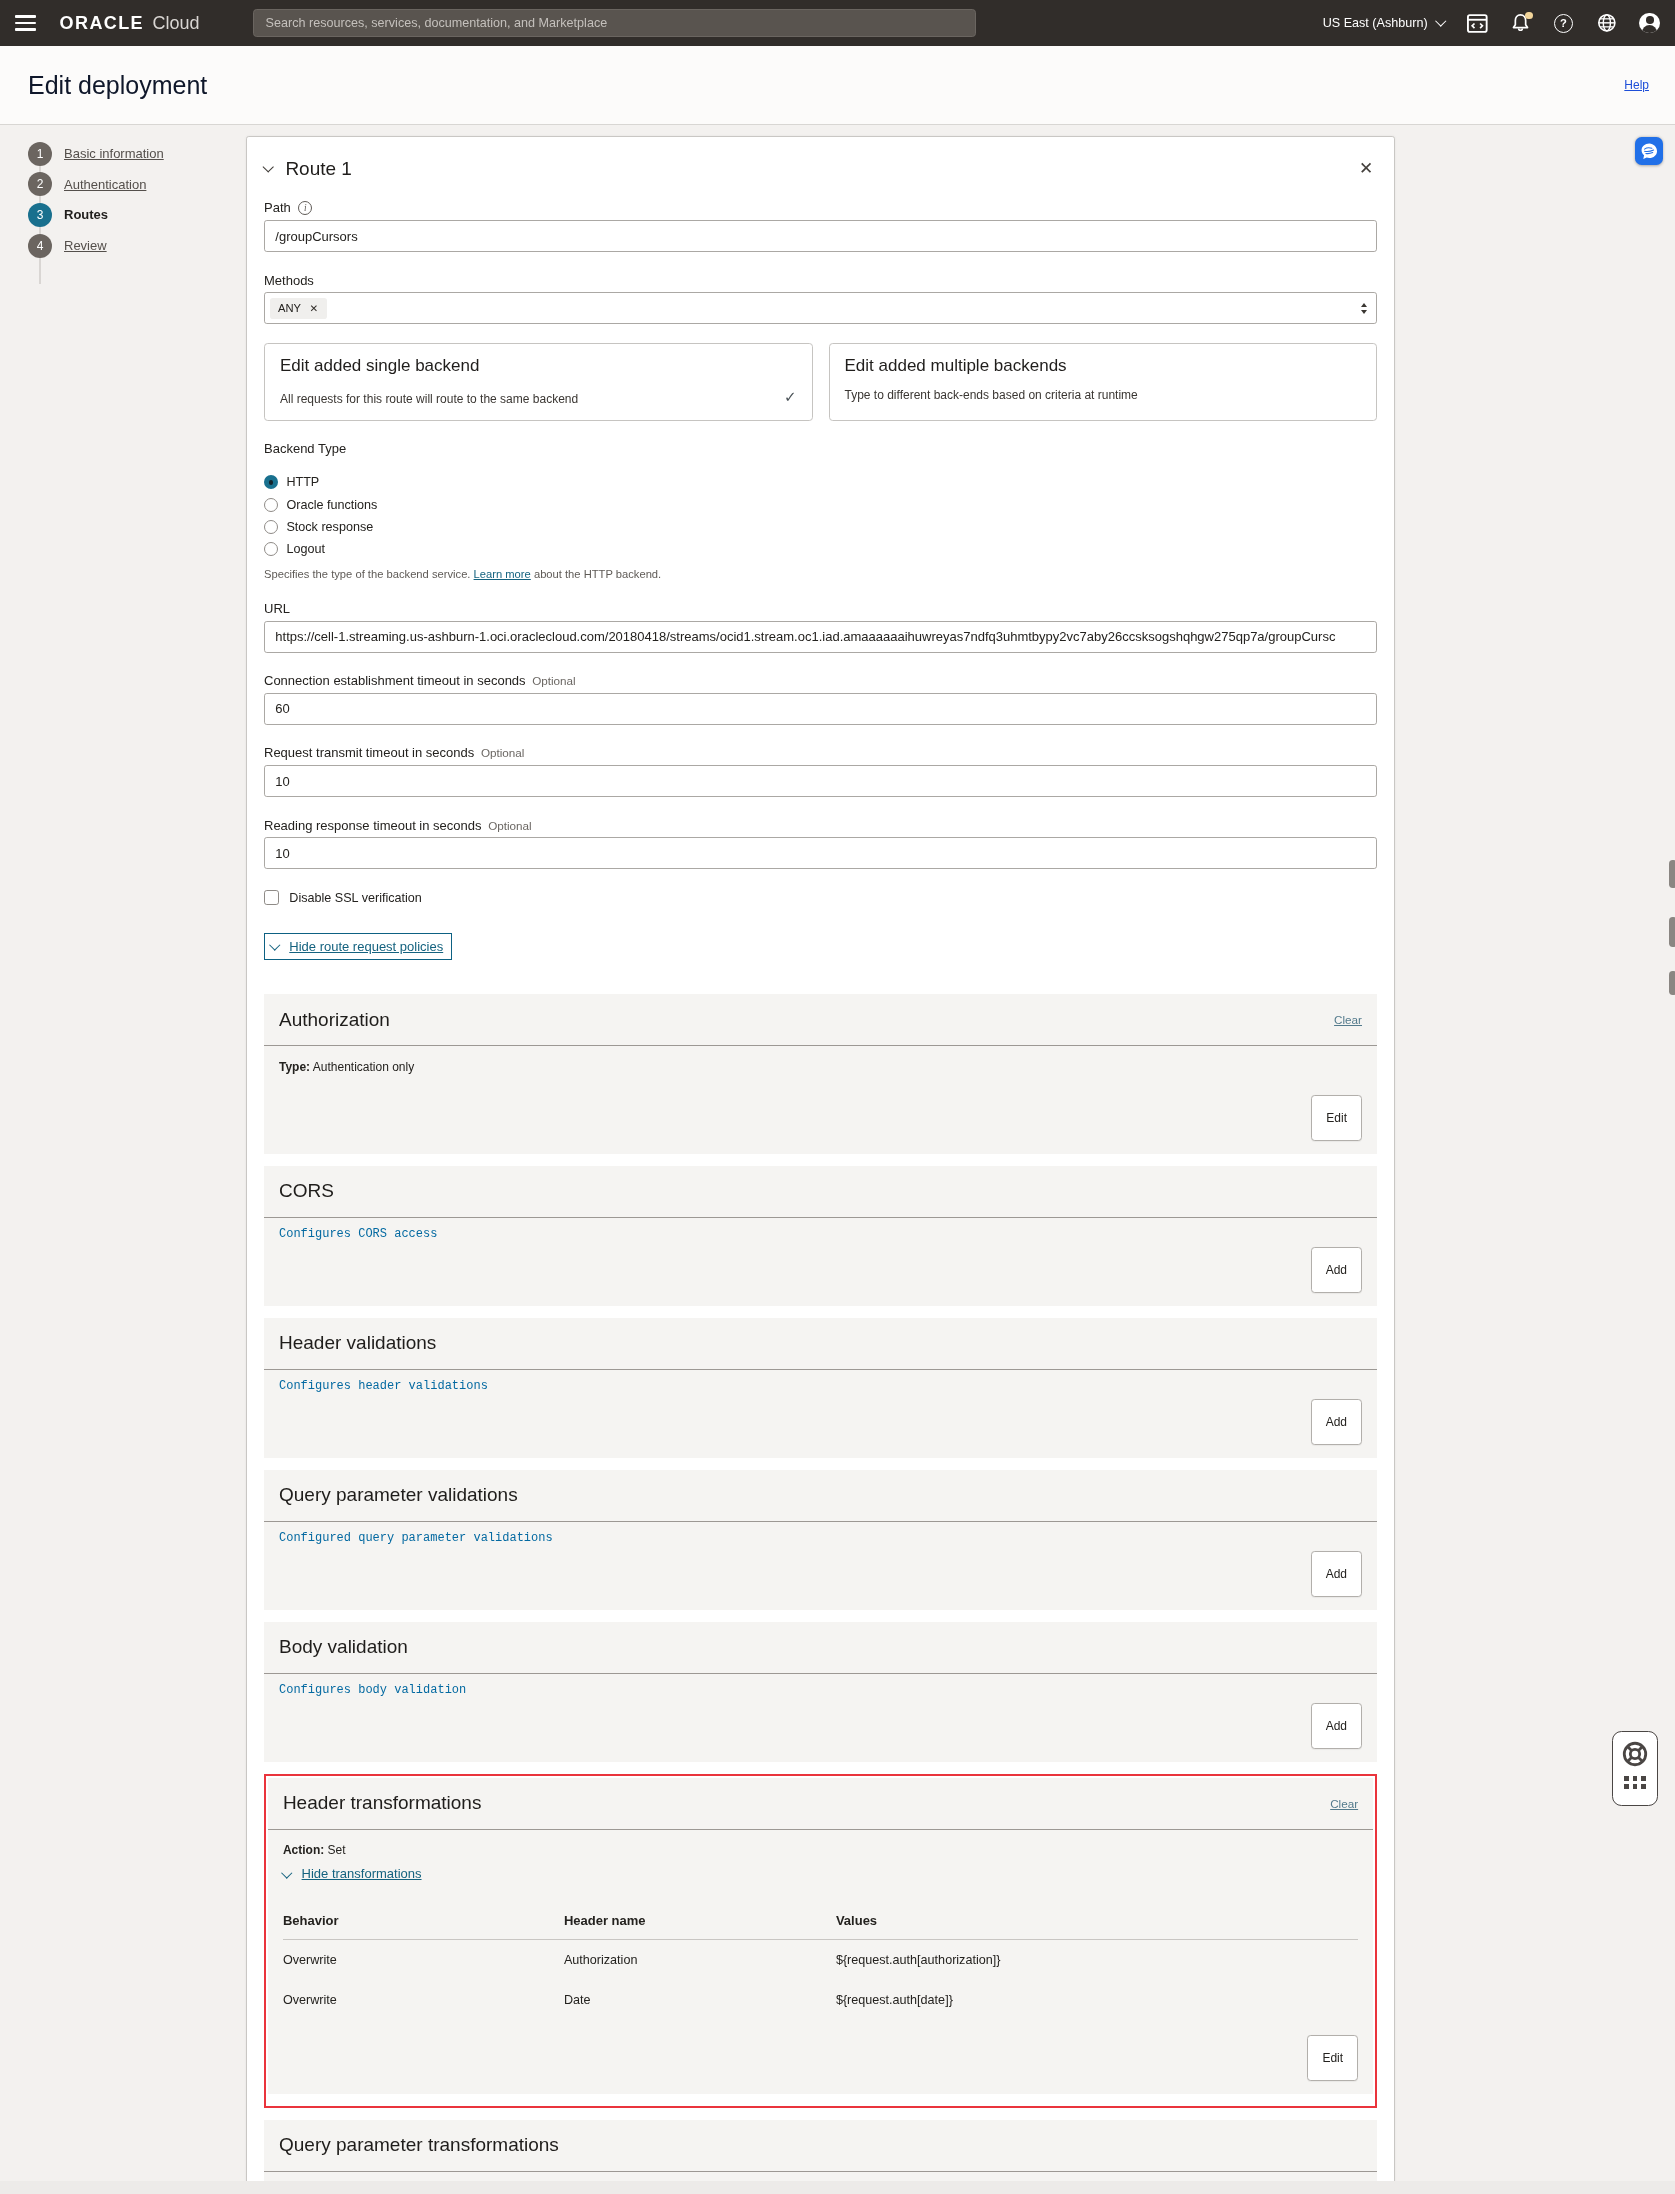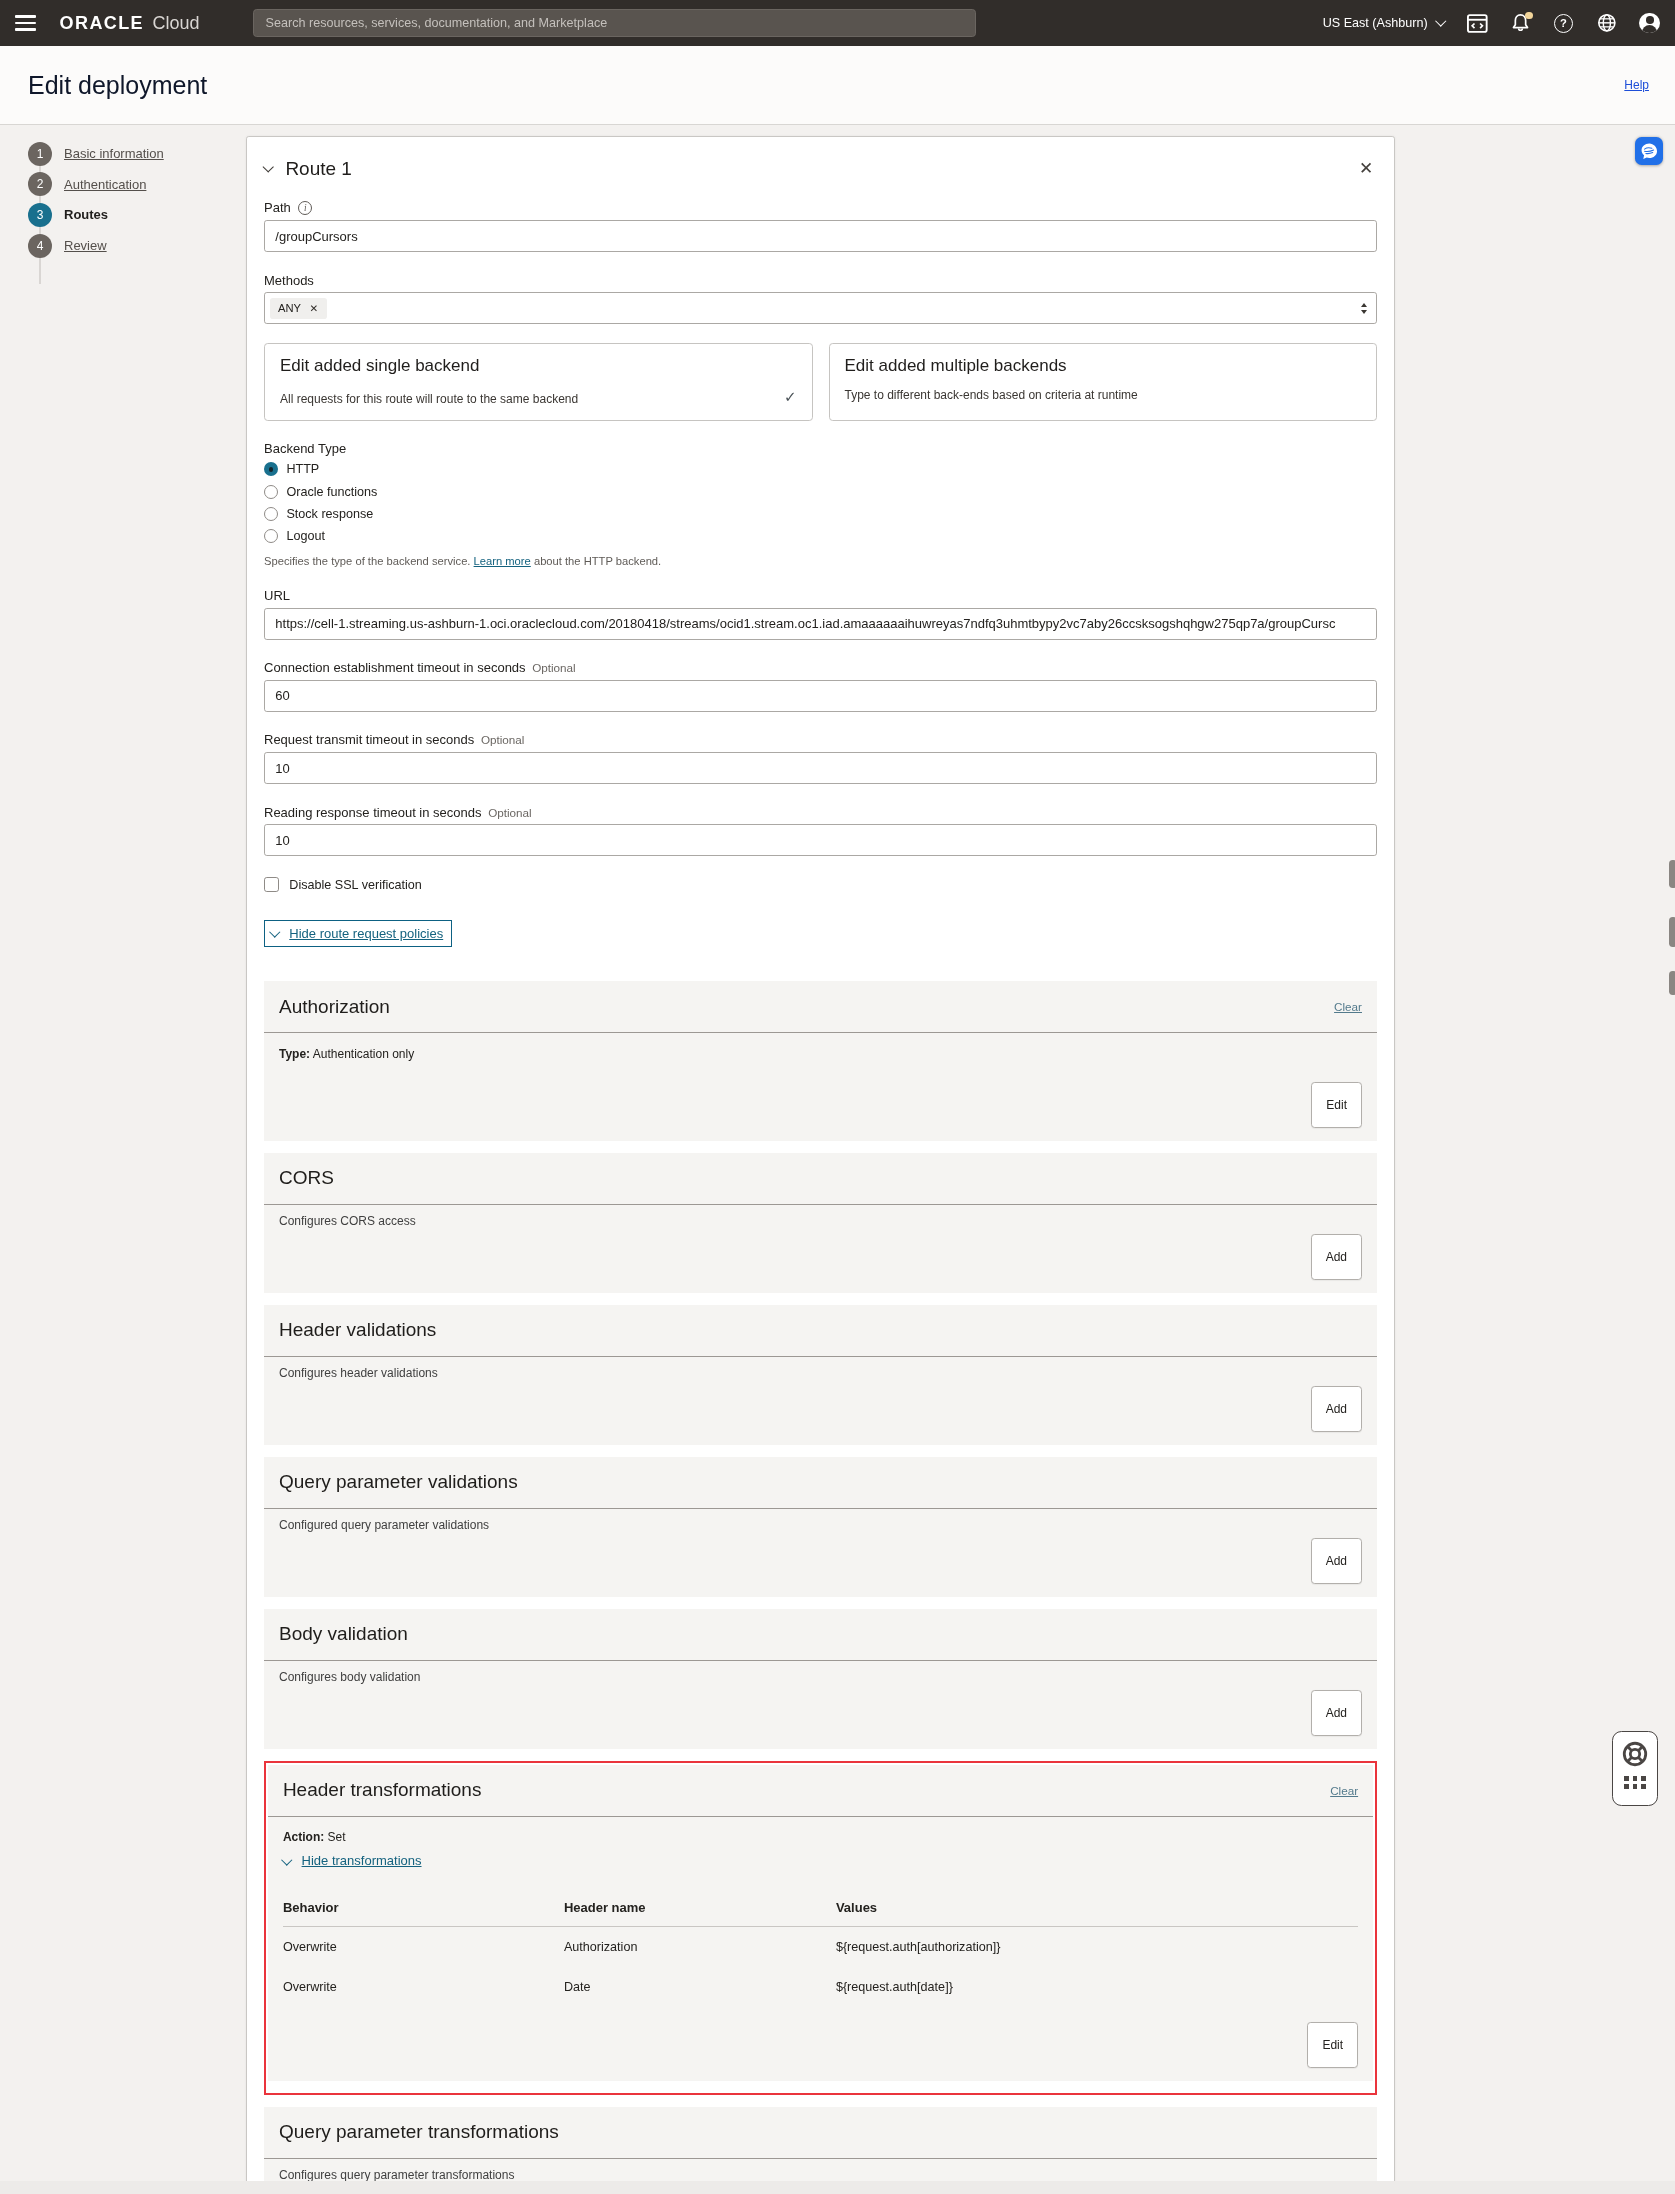--- a/index.html
+++ b/index.html
@@ -87,21 +87,21 @@
   .chev-teal { width:7.5px; height:7.5px; border-right:1.9px solid #14627f; border-bottom:1.9px solid #14627f; transform:rotate(45deg); margin-top:-2.8px; }
   .chev-teal.right { transform:rotate(-45deg); margin-top:0; }
   .tlink { font-size:13px; color:#14627f; text-decoration:underline; cursor:pointer; }
 
   
   .sect { background:#f5f4f2; margin-top:12px; }
   .sect-head { display:flex; align-items:center; height:52px; padding:0 15px; border-bottom:0.9px solid #9c9894; }
   .sect-title { font-size:19px; color:#1f1d1b; font-weight:400; }
   .clear-link { margin-left:auto; font-size:11.7px; color:#537a8c; text-decoration:underline; cursor:pointer; }
   .sect-body { padding:9.4px 15px 13px; display:flex; flex-direction:column; }
-  .sect-desc { font-size:12px; color:#404040; }
+  .sect-desc { font-size:12px; color:#0369a1;font-family:Liberation Mono, monospace; }
   .btn { align-self:flex-end; background:#fff; border:0.9px solid #b2afab; border-radius:3.7px; font-size:12px; color:#24221f;
          padding:15px 14px; cursor:pointer; box-shadow:0 0.9px 0.9px rgba(0,0,0,.05); font-family:inherit; }
   .btn.mt { margin-top:20.6px; }
   .type-line { font-size:12px; color:#24221f; margin-top:4.7px; }
   .type-line b { font-weight:700; }
 
   .red-wrap { border:2.8px solid #ea343c; margin-top:12px; padding:1.9px 1.9px 11.2px; background:#fff; }
   .ht-table { margin-top:22.5px; }
   .ht-row { display:grid; grid-template-columns:281px 272px 1fr; font-size:12.6px; color:#24221f; padding:13px 0; }
   .ht-row.hd { font-weight:700; font-size:13px; border-bottom:0.9px solid #c9c6c3; padding:9.4px 0 11.2px; }
@@ -240,21 +240,21 @@
         </div>
         <div class="bcard">
           <h3>Edit added multiple backends</h3>
           <div class="desc-row">
             <span>Type to different back-ends based on criteria at runtime</span>
           </div>
         </div>
       </div>
 
       <div class="fld-label" style="margin-bottom:0.9px">Backend Type</div>
-      <div class="radio-row" style="margin-top:6px">
+      <div class="radio-row" style="margin-top:19px">
         <span class="radio sel"></span>
         <span class="lbl">HTTP</span>
       </div>
       <div class="radio-row">
         <span class="radio"></span>
         <span class="lbl">Oracle functions</span>
       </div>
       <div class="radio-row">
         <span class="radio"></span>
         <span class="lbl">Stock response</span>

